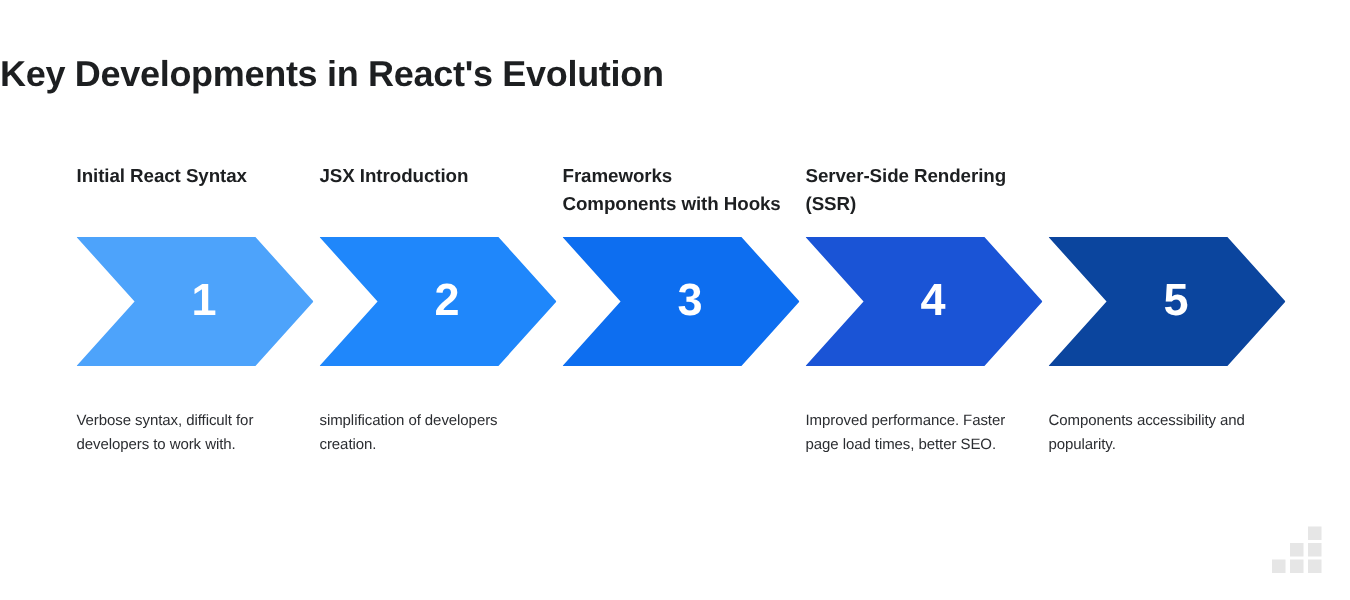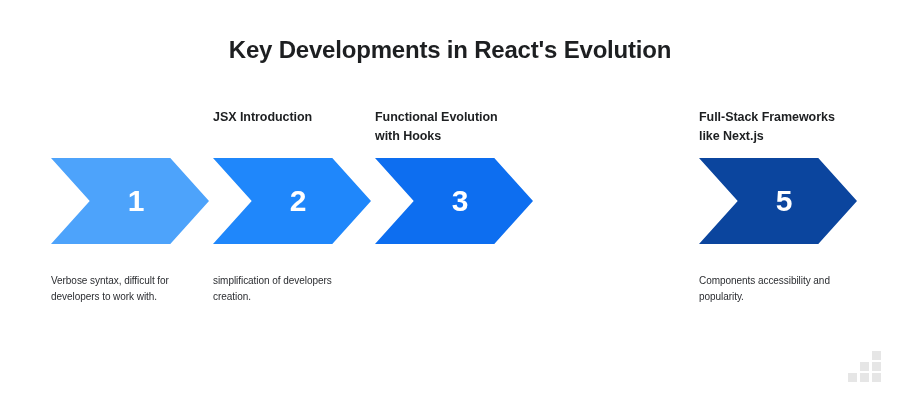--- a/index.html
+++ b/index.html
@@ -22,21 +22,20 @@
     width: 900px;
     height: 400px;
   }
 
   
   .title {
     position: absolute;
     top: 36px;
     left: 0;
     width: 900px;
-    text-align: center;
     font-size: 24px;
     font-weight: bold;
     color: #1d1f21;
     letter-spacing: -0.2px;
     line-height: 1.2;
   }
 
   
   .steps {
     position: absolute;
@@ -137,47 +136,55 @@
 </head>
 <body style="background: rgb(255, 255, 255);">
 
 <div class="infographic">
 
   <div class="title" style="color: rgb(29, 31, 33);">Key Developments in React's Evolution</div>
 
   <div class="steps">
 
     <div class="step step-0">
+      <div class="step-heading">Initial React Syntax</div>
       <div class="arrow-wrap">
         <div class="arrow" style="background: rgb(77, 163, 251);"></div>
         <div class="arrow-number">1</div>
       </div>
       <div class="step-desc">Verbose syntax, difficult for developers to work with.</div>
     </div>
 
     <div class="step step-1">
       <div class="step-heading">JSX Introduction</div>
       <div class="arrow-wrap">
         <div class="arrow" style="background: rgb(31, 135, 251);"></div>
         <div class="arrow-number">2</div>
       </div>
       <div class="step-desc">simplification of developers creation.</div>
     </div>
 
     <div class="step step-2">
-      <div class="step-heading">Functional Evolution with Hooks</div>
+      <div class="step-heading">Frameworks Components with Hooks</div>
       <div class="arrow-wrap">
         <div class="arrow" style="background: rgb(13, 110, 240);"></div>
         <div class="arrow-number">3</div>
       </div>
     </div>
 
+    <div class="step step-3">
+      <div class="step-heading">Server-Side Rendering (SSR)</div>
+      <div class="arrow-wrap">
+        <div class="arrow" style="background: rgb(26, 84, 214);"></div>
+        <div class="arrow-number">4</div>
+      </div>
+      <div class="step-desc">Improved performance. Faster page load times, better SEO.</div>
+    </div>
 
     <div class="step step-4">
-      <div class="step-heading">Full-Stack Frameworks like Next.js</div>
       <div class="arrow-wrap">
         <div class="arrow" style="background: rgb(11, 69, 158);"></div>
         <div class="arrow-number">5</div>
       </div>
       <div class="step-desc">Components accessibility and popularity.</div>
     </div>
 
   </div>
 
   <div class="logo">

